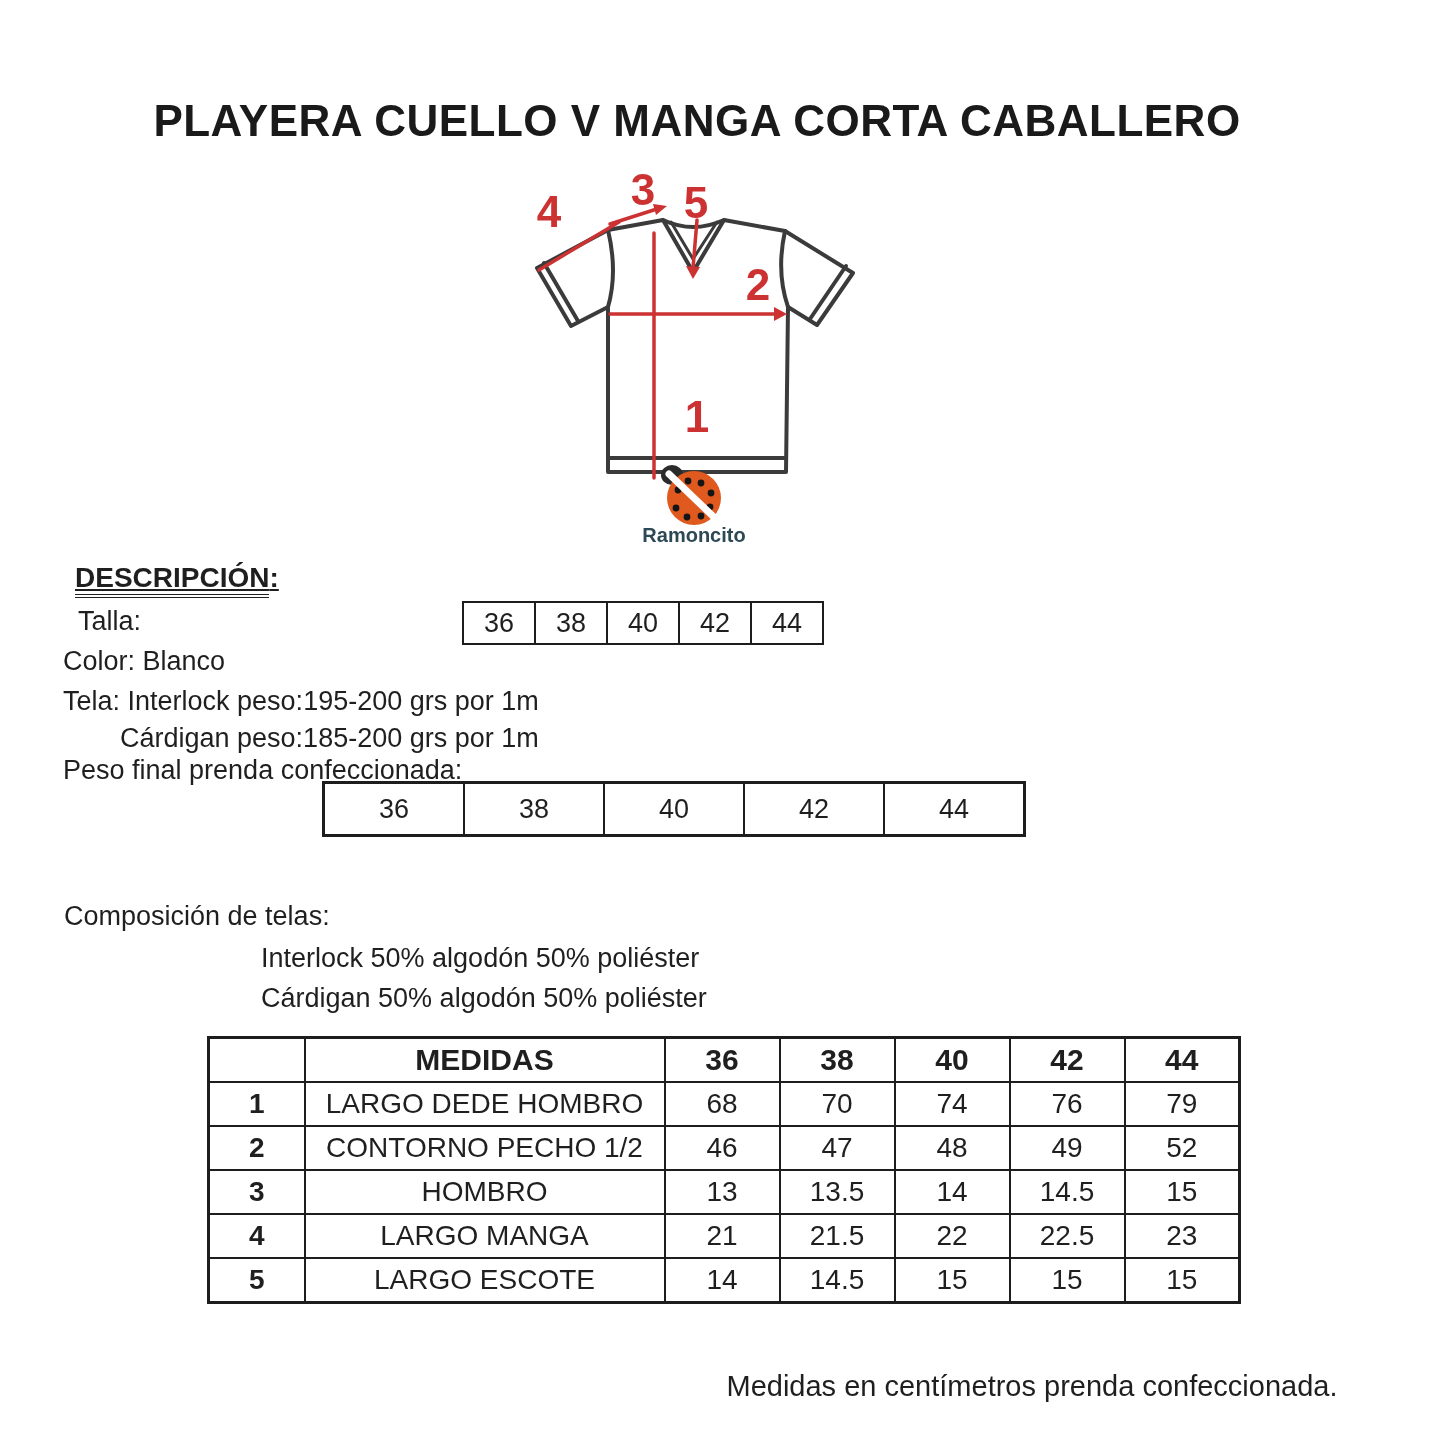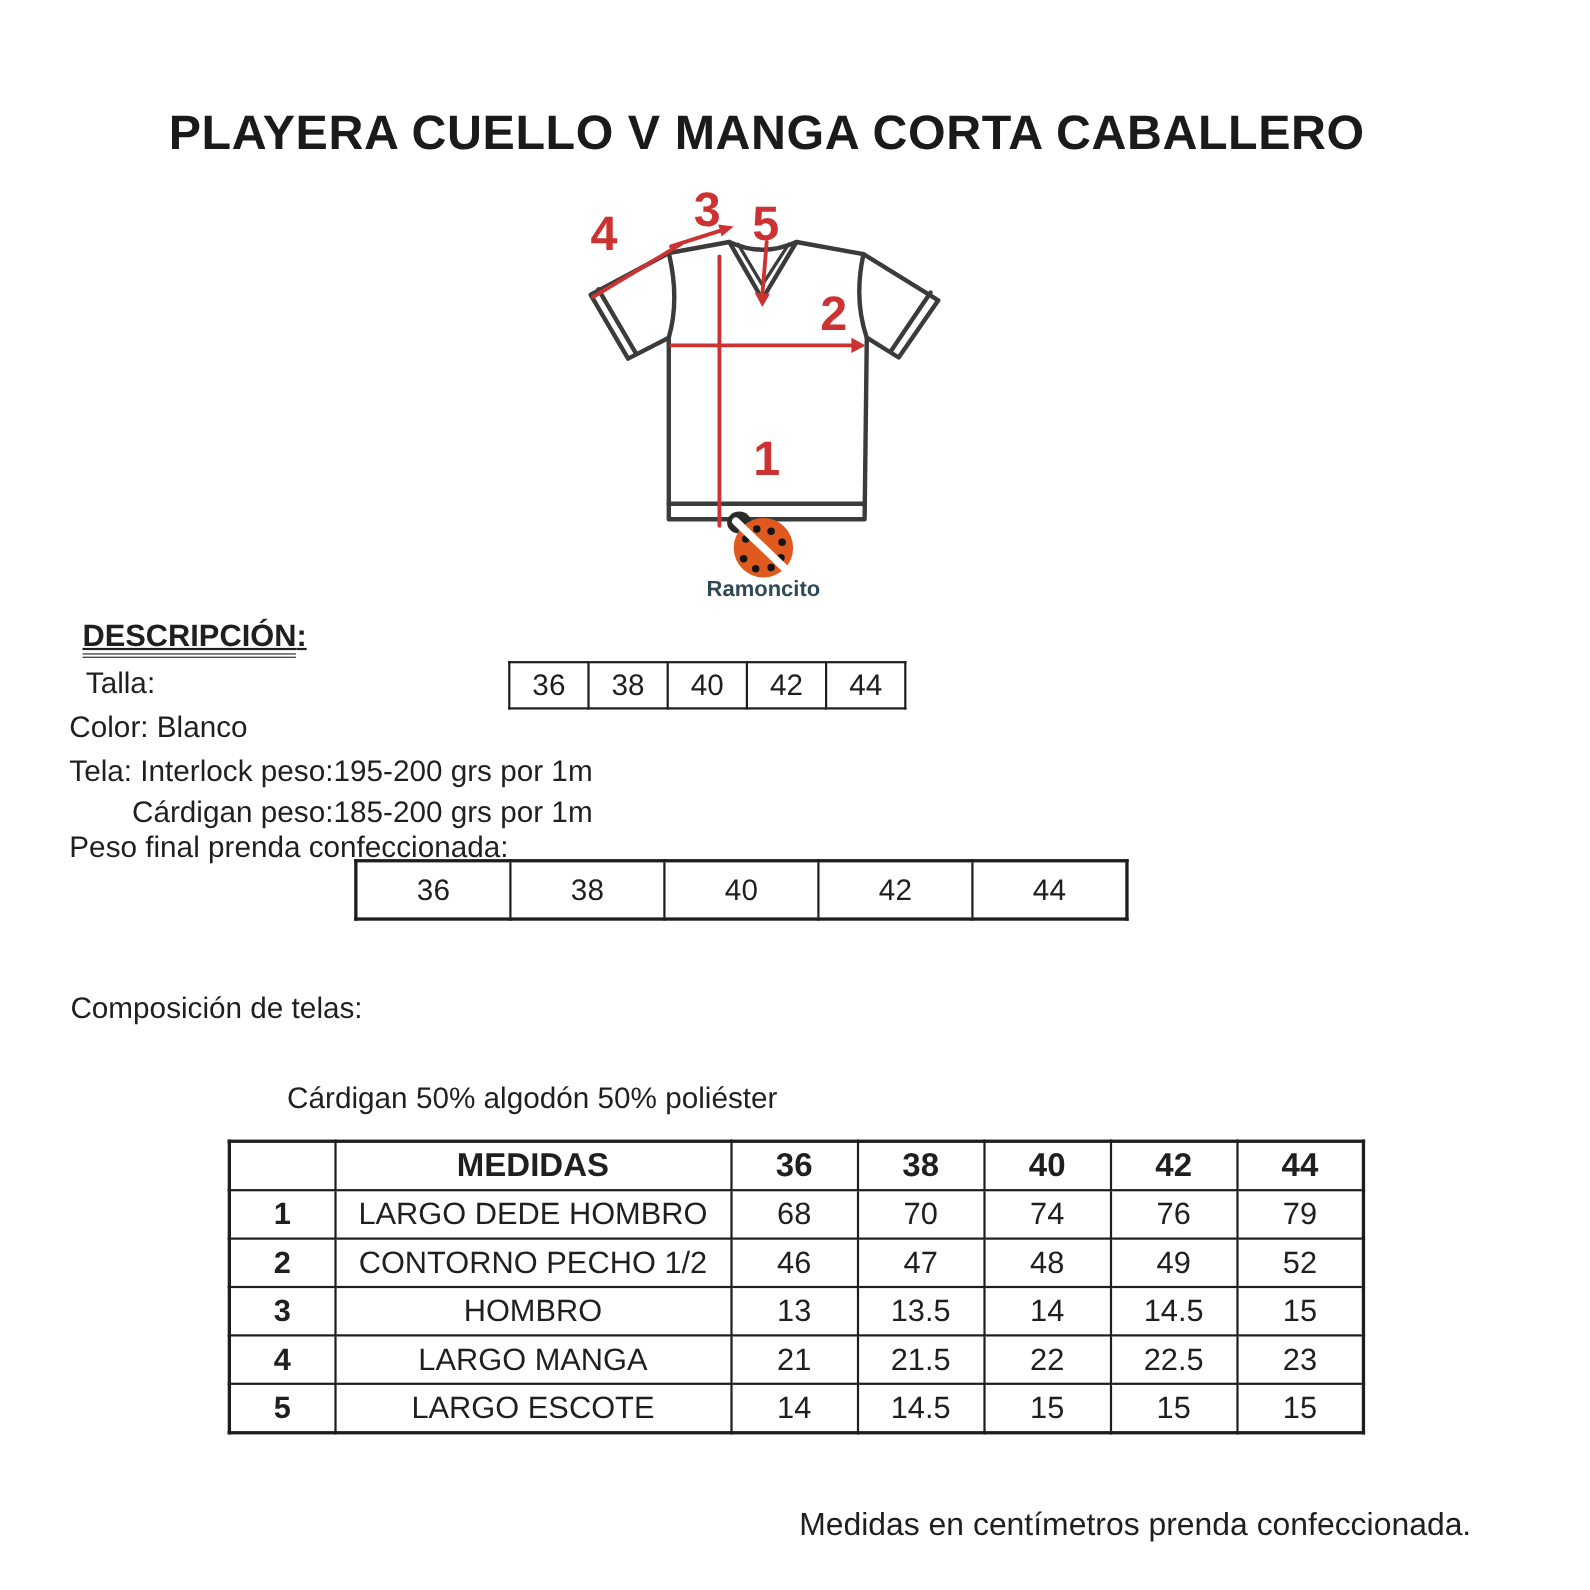--- a/index.html
+++ b/index.html
@@ -122,20 +122,21 @@
       <td>36</td>
       <td>38</td>
       <td>40</td>
       <td>42</td>
       <td>44</td>
     </tr>
   </tbody>
     </table>
 
   <div class="abs bodyline" style="left:64px;top:901px;">Composición de telas:</div>
+  <div class="abs bodyline" style="left:261px;top:943px;">Interlock 50% algodón 50% poliéster</div>
   <div class="abs bodyline" style="left:261px;top:983px;">Cárdigan 50% algodón 50% poliéster</div>
 
   <table class="medidas-table" style="width:1031px;padding-left:31px;">
     <colgroup>
       <col style="width:96px">
         <col style="width:360px">
       <col style="width:115px">
         <col style="width:115px">
         <col style="width:115px">
       <col style="width:115px">

